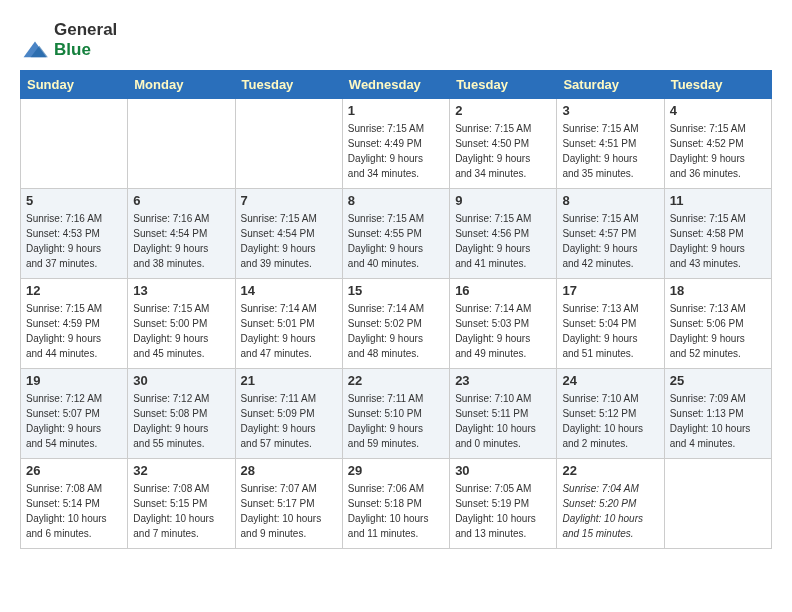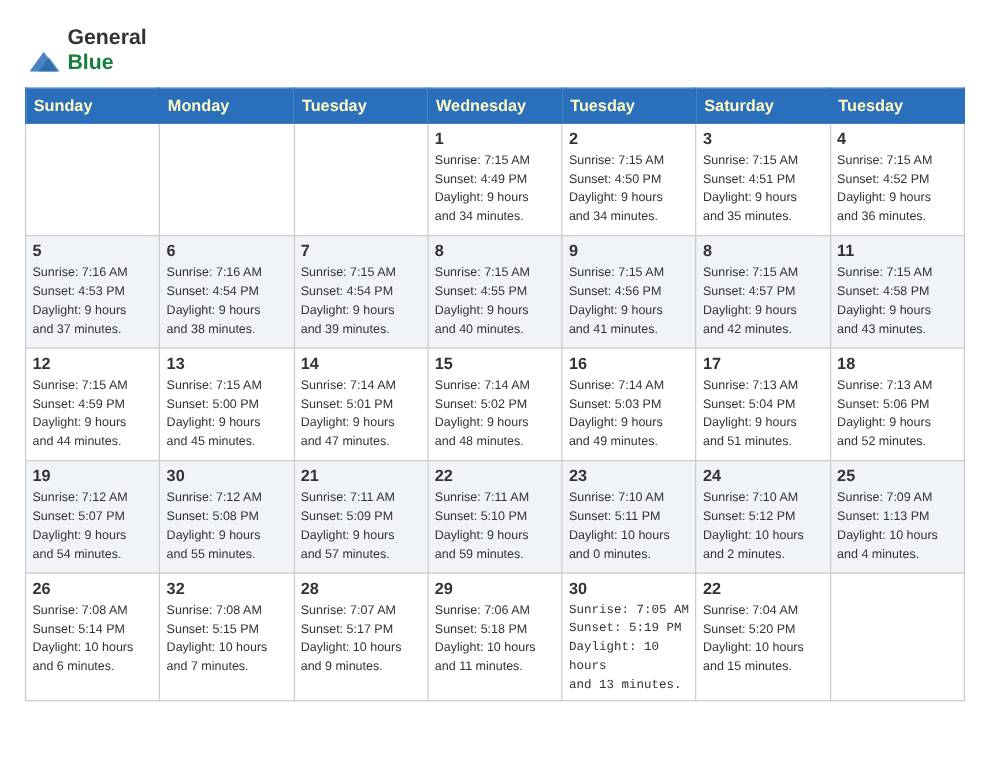--- a/index.html
+++ b/index.html
@@ -324,28 +324,28 @@
         </td>
         <td>
           <div class="day-number">29</div>
           <div class="day-info" style="white-space: pre-line;">Sunrise: 7:06 AM
 Sunset: 5:18 PM
 Daylight: 10 hours
 and 11 minutes.</div>
         </td>
         <td>
           <div class="day-number">30</div>
-          <div class="day-info" style="white-space: pre-line; font-family: Liberation Mono, monospace;">Sunrise: 7:05 AM
+          <div class="day-info" style="white-space: pre-line;">Sunrise: 7:05 AM
 Sunset: 5:19 PM
 Daylight: 10 hours
 and 13 minutes.</div>
         </td>
         <td>
           <div class="day-number">22</div>
-          <div class="day-info" style="white-space: pre-line;">Sunrise: 7:04 AM
+          <div class="day-info" style="white-space: pre-line; font-style: italic;">Sunrise: 7:04 AM
 Sunset: 5:20 PM
 Daylight: 10 hours
 and 15 minutes.</div>
         </td>
         <td class="empty-cell"></td>
       </tr>
     </tbody>
 </table>
 
 </body></html>

